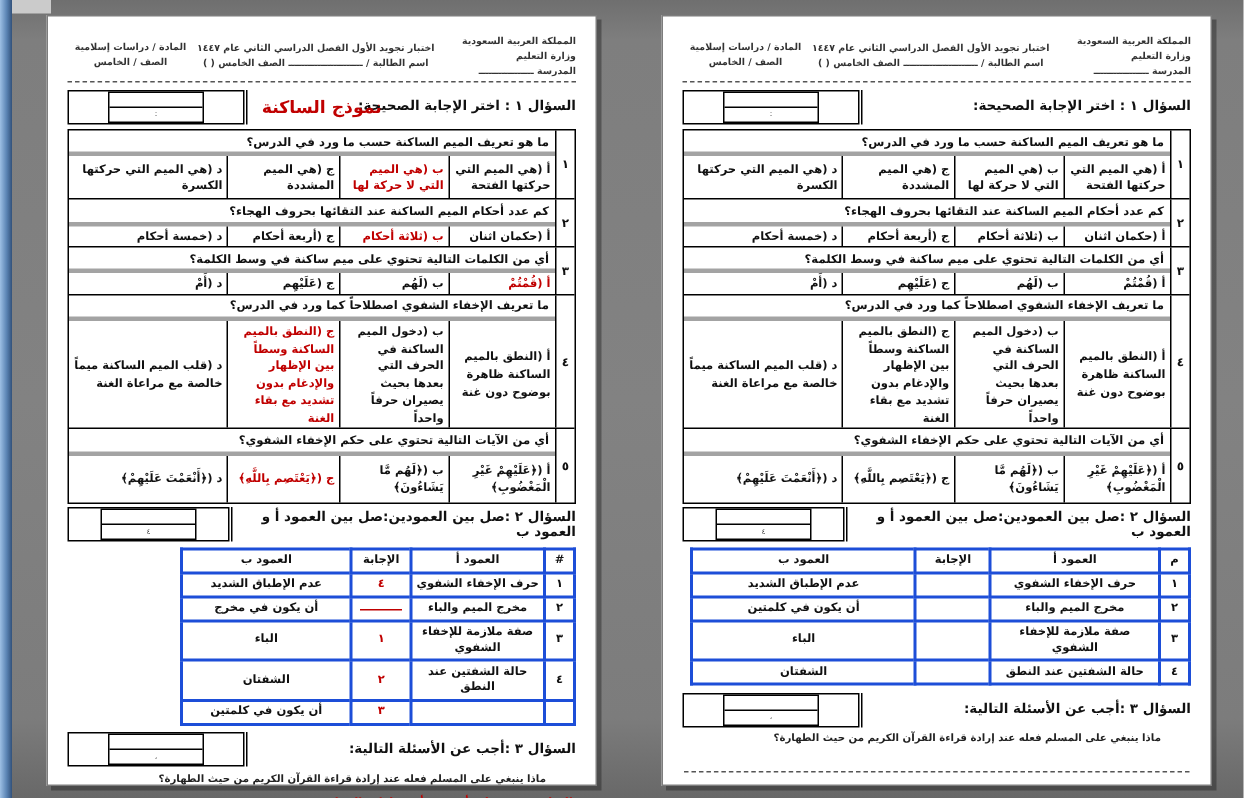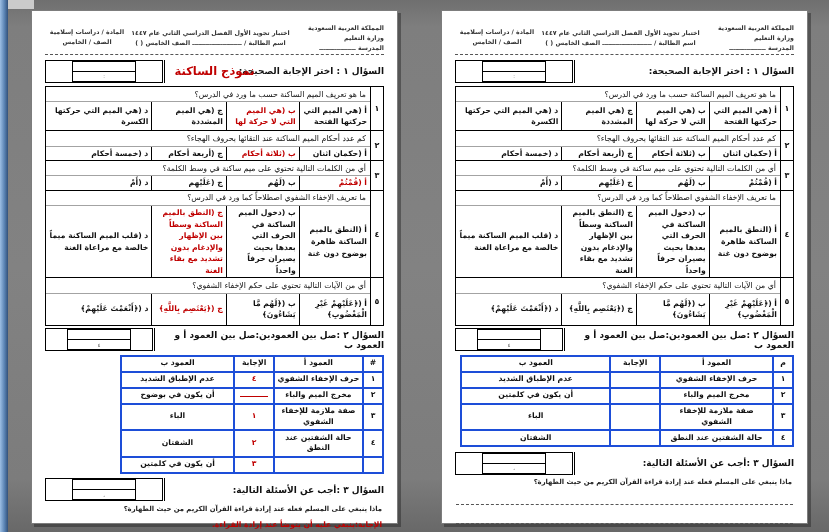--- a/index.html
+++ b/index.html
@@ -35,40 +35,40 @@
   .score-outer::after{content:"";position:absolute;right:-3px;top:-1px;bottom:-1px;width:1px;background:#000;}
   .score-stack{width:62px;border:1.6px solid #000;display:flex;flex-direction:column;margin:0;}
   .score-top{flex:1;border-bottom:1px solid #000;}
   .score-bot{flex:1;display:flex;align-items:center;justify-content:center;font-size:5px;color:#444;}
 
   
   .qwrap{border:1px solid #000;}
   .qblock{display:grid;grid-template-columns:13px 1fr;border-bottom:1px solid #000;}
   .qblock:last-child{border-bottom:0;}
   .qnum{display:flex;align-items:center;justify-content:center;font-size:8px;font-weight:bold;border-inline-end:1px solid #000;}
-  .qtext{font-size:7.8px;font-weight:normal;padding:1.5px 4px 1px;border-bottom:1px solid #a3a3a3;line-height:1.5;}
+  .qtext{font-size:7.8px;font-weight:bold;padding:1.5px 4px 1px;border-bottom:3px solid #a3a3a3;line-height:1.5;}
   .opts{display:grid;grid-template-columns:22% 22.5% 23% 32.5%;}
   .opt{font-size:7.7px;font-weight:bold;padding:1px 3px;border-inline-end:1px solid #000;line-height:1.5;
        display:flex;flex-direction:column;justify-content:center;}
   .opt:last-child{border-inline-end:0;}
   .opt.red{color:var(--red);}
   .opts-0{min-height:28px}.opts-1{min-height:13px}.opts-2{min-height:13px}.opts-3{min-height:57px}.opts-4{min-height:31px}
 
   
   table.match{border-collapse:collapse;margin-bottom:4px;}
   .p0 table.match{width:78%;}
   .p1 table.match{width:98.5%;}
   .match th,.match td{border:2px solid #1d4ed8;font-size:7.7px;font-weight:bold;text-align:center;
     padding:1.5px 2px;height:11px;line-height:1.4;}
   .match .c-n{width:14px}.match .c-a{width:34%}.match .c-ans{width:15%}
   .match .red-num{color:var(--red);}
   .red-line{display:inline-block;width:28px;height:6px;border-bottom:1.5px solid var(--red);}
 
   
-  .essay-q{font-size:6.8px;font-weight:bold;margin:3px 2px 0;color:#222;}
+  .essay-q{font-size:6.8px;font-weight:bold;margin:3px 20px 0;color:#222;}
   .essay-ans{color:var(--red);font-size:7.6px;font-weight:bold;margin:7px 2px 0;}
   .dash-line{border-bottom:1px dashed #555;height:13px;margin:5px 1px 0;}
 </style>
 </head>
 <body>
 
 <div class="edge-strip"></div>
 <div class="corner-patch"></div>
 <div id="pages-root">
     <div class="page p0">
@@ -182,21 +182,21 @@
           <tr>
             <td class="c-n">١</td>
             <td class="c-a">حرف الإخفاء الشفوي</td>
             <td class="c-ans red-num">٤</td>
             <td class="c-b">عدم الإطباق الشديد</td>
           </tr>
           <tr>
             <td class="c-n">٢</td>
             <td class="c-a">مخرج الميم والباء</td>
             <td class="c-ans red-num"><span class="red-line"></span></td>
-            <td class="c-b">أن يكون في بوضوح</td>
+            <td class="c-b">أن يكون في مخرج</td>
           </tr>
           <tr>
             <td class="c-n">٣</td>
             <td class="c-a">صفة ملازمة للإخفاء الشفوي</td>
             <td class="c-ans red-num">١</td>
             <td class="c-b">الباء</td>
           </tr>
           <tr>
             <td class="c-n">٤</td>
             <td class="c-a">حالة الشفتين عند النطق</td>

